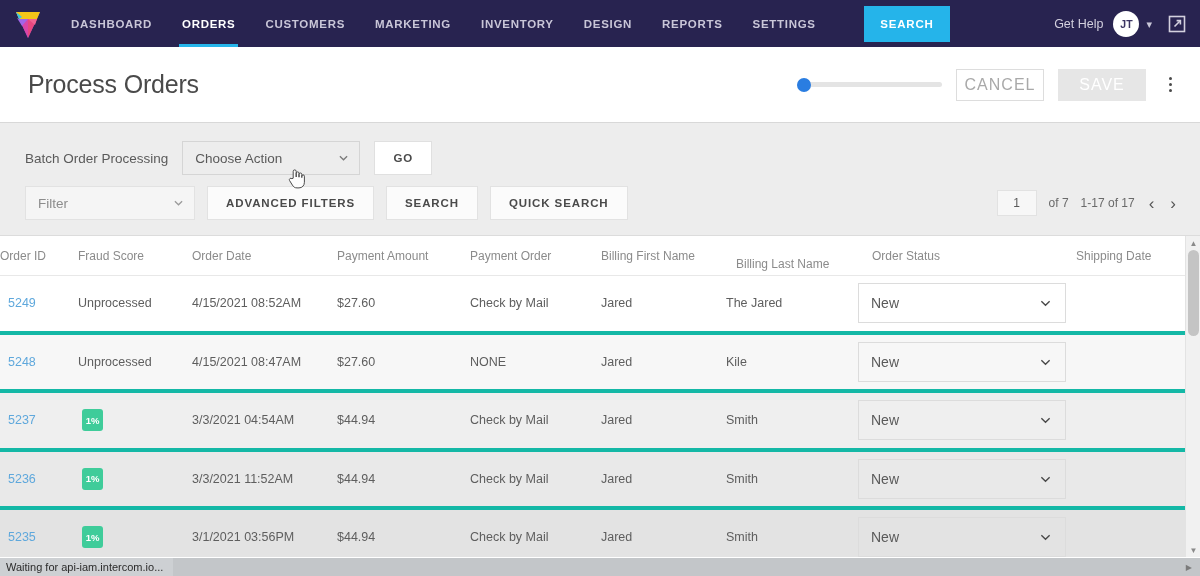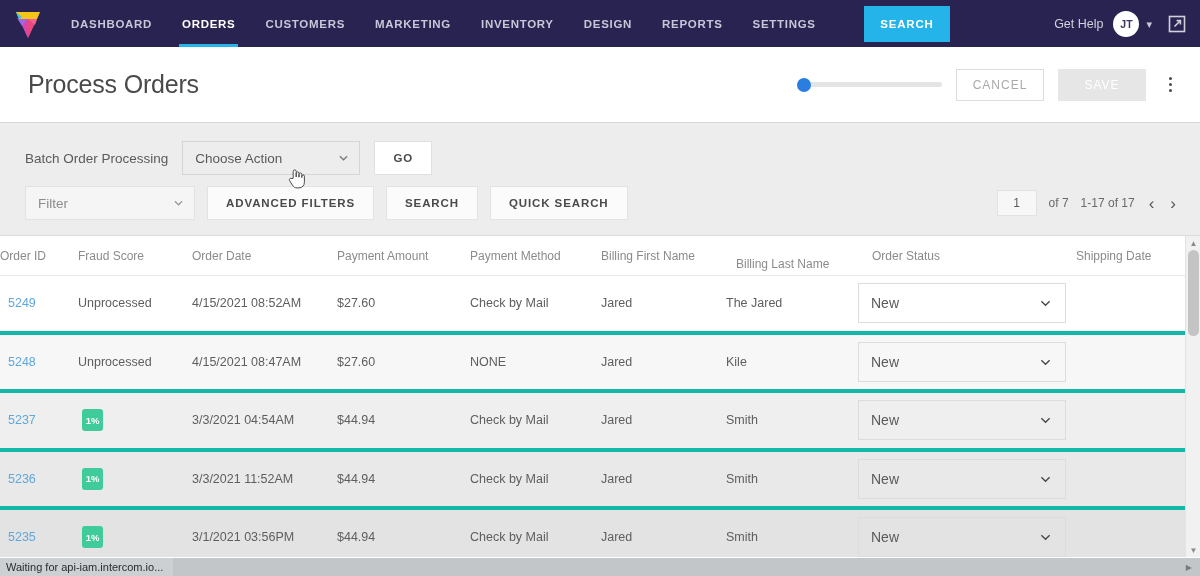--- a/index.html
+++ b/index.html
@@ -123,21 +123,21 @@
     position: absolute;
     left: 0; top: 4px;
     width: 14px; height: 14px;
     border-radius: 50%;
     background: #2a7de1;
   }
   .tb-btn {
     height: 32px;
     min-width: 88px;
     padding: 0 2px;
-    font-size: 12px;
+    font-size: 16px;
     letter-spacing: 1px;
     font-family: "Liberation Sans", sans-serif;
     cursor: pointer;
   }
   #cancel-btn {
     background: #ffffff;
     border: 1px solid #dddddd;
     color: #a9a9a9;
   }
   #save-btn {
@@ -469,21 +469,21 @@
   </svg>
 </div>
 
 <div id="table-wrap">
 
   <div id="thead">
     <span class="th" style="left:0px;">Order ID</span>
     <span class="th" style="left:78px;">Fraud Score</span>
     <span class="th" style="left:192px;">Order Date</span>
     <span class="th" style="left:337px;">Payment Amount</span>
-    <span class="th" style="left:470px;">Payment Method</span>
+    <span class="th" style="left:470px;">Payment Order</span>
     <span class="th" style="left:601px;">Billing First Name</span>
     <span class="th" style="left:736px;margin-top:16px;">Billing Last Name</span>
     <span class="th" style="left:872px;">Order Status</span>
     <span class="th" style="left:1076px;">Shipping Date</span>
   </div>
 
   <div class="row" style="background:#ffffff;">
     <span class="cell id" style="left:8px;">5249</span>
     <span class="cell" style="left:78px;">Unprocessed</span>
     <span class="cell" style="left:192px;">4/15/2021 08:52AM</span>

